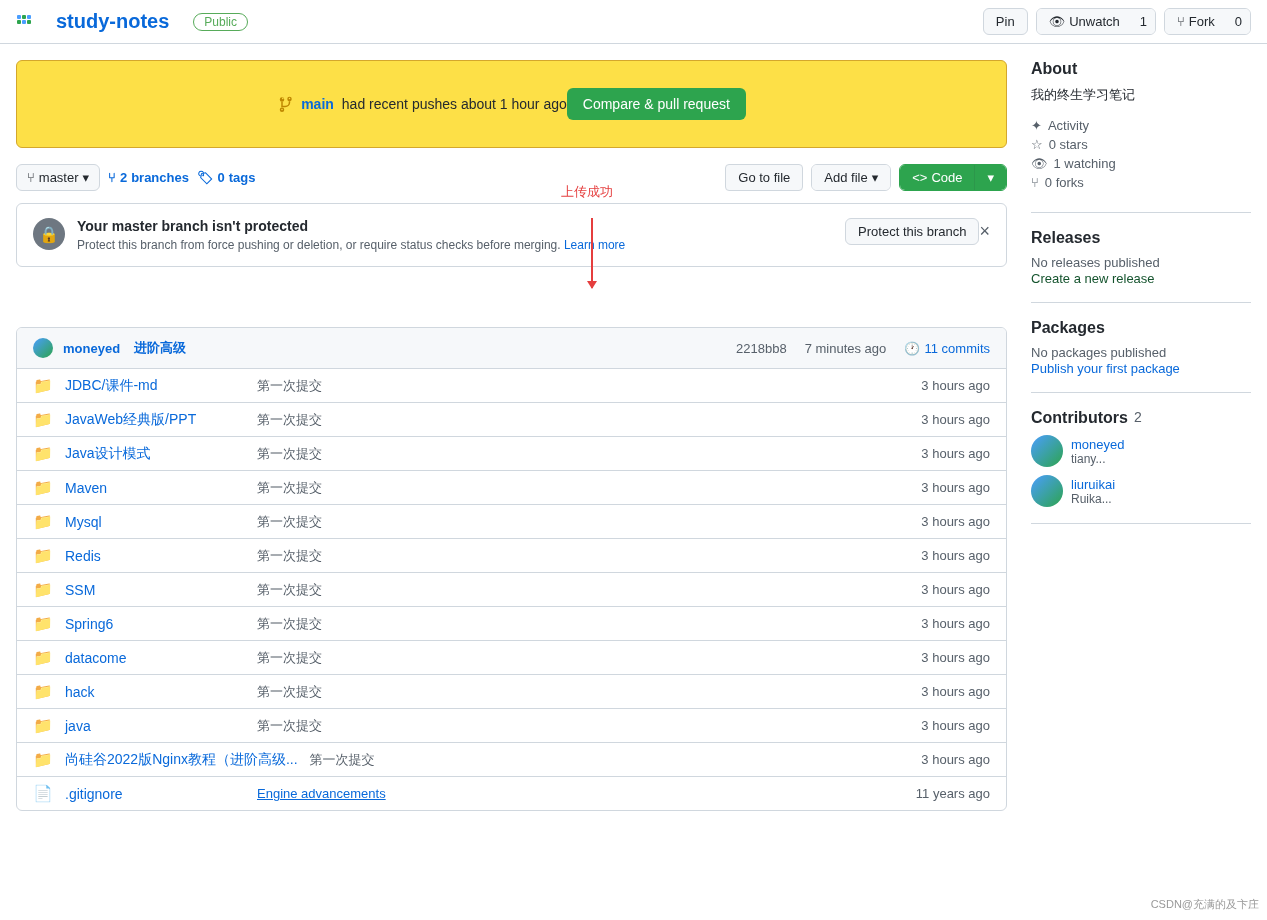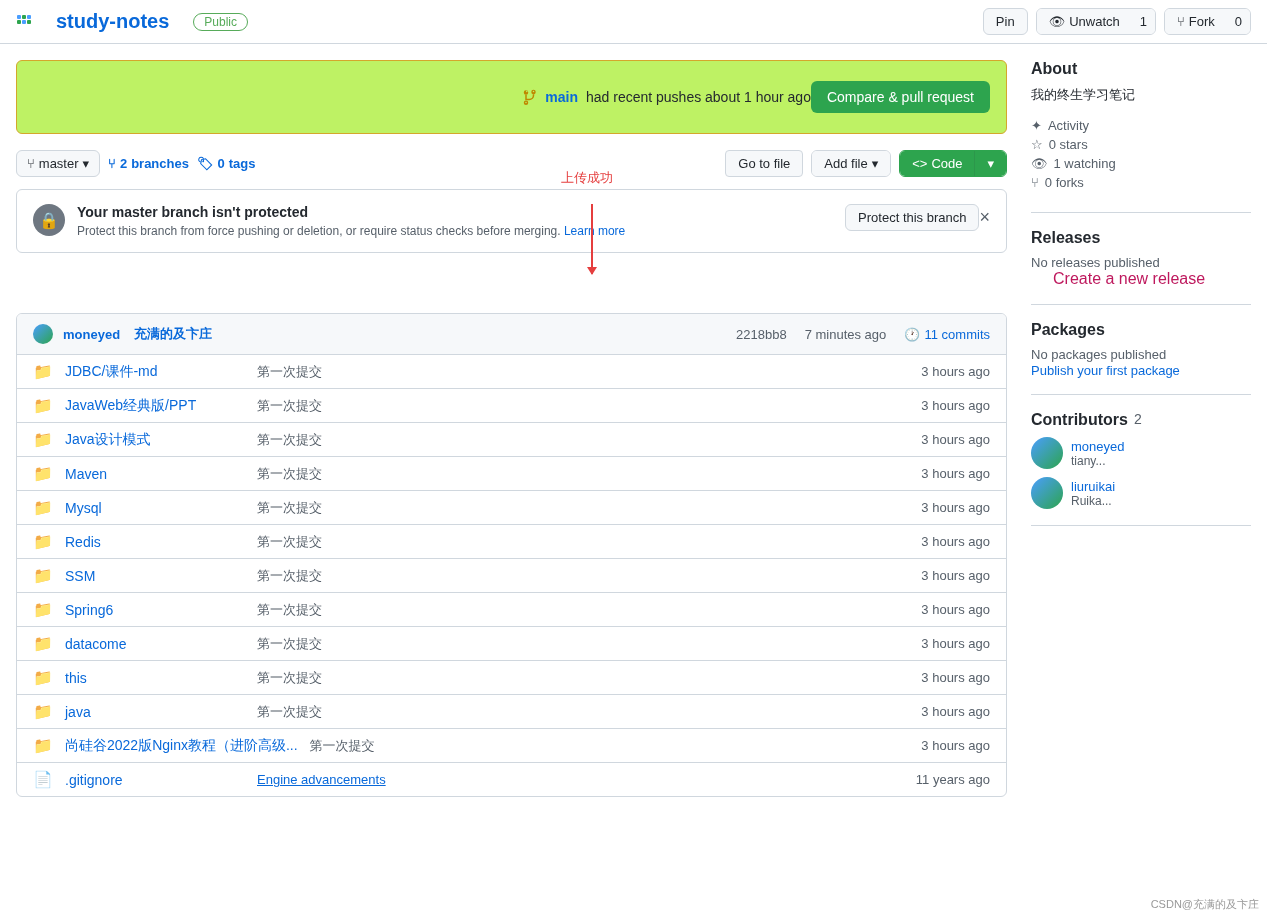--- a/index.html
+++ b/index.html
@@ -22,23 +22,23 @@
       background: #f6f8fa; font-size: 13px; cursor: pointer; color: #24292f;
     }
     .top-btn-split { border-left: 1px solid #d0d7de; padding: 5px 8px; cursor: pointer; }
 
     .main-content { display: flex; padding: 16px; gap: 24px; }
     .left-panel { flex: 1; min-width: 0; }
     .right-panel { width: 220px; flex-shrink: 0; }
 
     
     .notice-bar {
-      background: #bef264; border: 1px solid #d4a72c; border-radius: 6px;
-      display: flex; align-items: center; padding: 20px 16px;
-      margin-bottom: 16px; justify-content: flex-end;
+      background: #fde047; border: 1px solid #d4a72c; border-radius: 6px;
+      display: flex; align-items: center; padding: 27px 16px;
+      margin-bottom: 16px; justify-content: center;
     }
     .notice-bar-left { display: flex; align-items: center; gap: 8px; font-size: 14px; }
     .notice-bar-left b { color: #0969da; }
     .compare-btn {
       background: #2da44e; color: #fff; border: none; border-radius: 6px;
       padding: 8px 16px; font-size: 14px; cursor: pointer; font-weight: 500;
     }
 
     
     .branch-bar {
@@ -126,21 +126,21 @@
     
     .about-section { margin-bottom: 20px; }
     .about-section h3 { font-size: 16px; font-weight: 600; margin-bottom: 8px; }
     .about-desc { font-size: 13px; color: #24292f; margin-bottom: 12px; }
     .right-link { display: flex; align-items: center; gap: 6px; color: #57606a; font-size: 13px; padding: 2px 0; cursor: pointer; }
 
     .divider { border: none; border-top: 1px solid #d0d7de; margin: 16px 0; }
 
     .releases-section h4 { font-size: 16px; font-weight: 600; margin-bottom: 8px; }
     .releases-section .no-content { font-size: 13px; color: #57606a; }
-    .releases-section a { color: #be185d; font-size: 16px; text-decoration: none; margin-left: 22px; }
+    .releases-section a { color: #14532d; font-size: 13px; text-decoration: none; }
 
     .packages-section h4 { font-size: 16px; font-weight: 600; margin-bottom: 8px; }
     .packages-section .no-content { font-size: 13px; color: #57606a; }
     .packages-section a { color: #0969da; font-size: 13px; text-decoration: none; }
 
     .contributors-section h4 { font-size: 16px; font-weight: 600; margin-bottom: 8px; display: flex; gap: 6px; }
     .contributors-section .count-badge { font-size: 14px; font-weight: 400; color: #57606a; }
     .contributor-item { display: flex; align-items: center; gap: 8px; margin-bottom: 8px; }
     .contributor-avatar {
       width: 32px; height: 32px; border-radius: 50%;
@@ -256,21 +256,21 @@
           <button class="protect-btn">Protect this branch</button>
           <button class="close-btn">×</button>
         </div>
       </div>
     </div>
 
     <div class="file-table" style="margin-top: 60px;">
       <div class="file-table-header">
         <div class="commit-avatar"></div>
         <span class="commit-user">moneyed</span>
-        <span class="commit-msg">充满的及卞庄</span>
+        <span class="commit-msg">进阶高级</span>
         <span class="commit-hash">2218bb8</span>
         <span class="commit-time">7 minutes ago</span>
         <span class="commits-link">
           🕐 <span>11 commits</span>
         </span>
       </div>
 
       <div id="file-rows">
           <div class="file-row">
             <span class="folder-icon">📁</span>
@@ -321,21 +321,21 @@
             <span class="file-time">3 hours ago</span>
           </div>
           <div class="file-row">
             <span class="folder-icon">📁</span>
             <a class="file-name" href="#">datacome</a>
             <span class="file-commit">第一次提交</span>
             <span class="file-time">3 hours ago</span>
           </div>
           <div class="file-row">
             <span class="folder-icon">📁</span>
-            <a class="file-name" href="#">this</a>
+            <a class="file-name" href="#">hack</a>
             <span class="file-commit">第一次提交</span>
             <span class="file-time">3 hours ago</span>
           </div>
           <div class="file-row">
             <span class="folder-icon">📁</span>
             <a class="file-name" href="#">java</a>
             <span class="file-commit">第一次提交</span>
             <span class="file-time">3 hours ago</span>
           </div>
           <div class="file-row">

